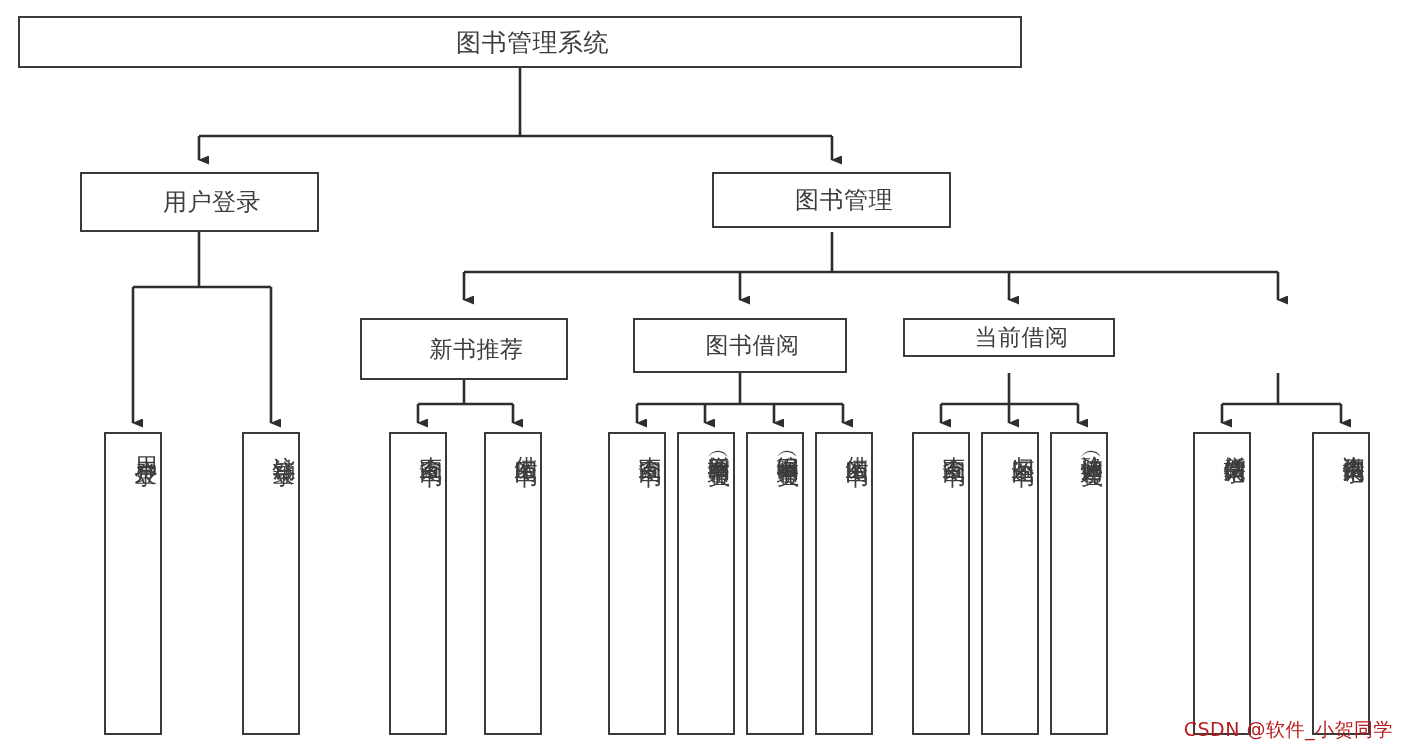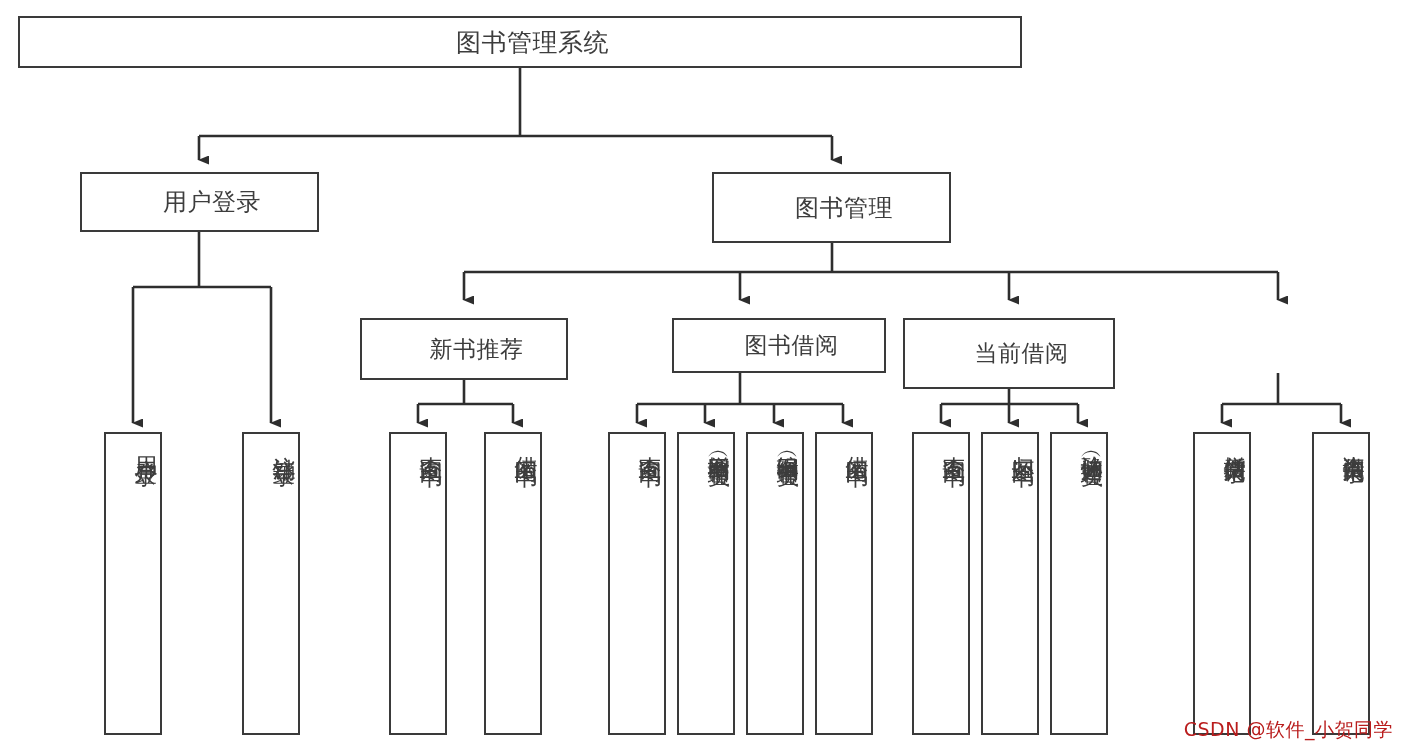--- a/index.html
+++ b/index.html
@@ -113,33 +113,33 @@
   </svg>
 
   <div class="node root" style="left:18px;top:16px;width:1004px;height:52px;">
     <span class="lbl">图书管理系统</span>
   </div>
 
   <div class="node lvl2" style="left:80px;top:172px;width:239px;height:60px;">
     <span class="lbl">用户登录</span>
   </div>
 
-  <div class="node lvl2" style="left:712px;top:172px;width:239px;height:71px;">
+  <div class="node lvl2" style="left:712px;top:172px;width:239px;height:56px;">
     <span class="lbl">图书管理</span>
   </div>
 
   <div class="node lvl3" style="left:360px;top:318px;width:208px;height:62px;">
     <span class="lbl">新书推荐</span>
   </div>
 
-  <div class="node lvl3" style="left:633px;top:318px;width:214px;height:55px;margin-left:39px;">
+  <div class="node lvl3" style="left:633px;top:318px;width:214px;height:55px;">
     <span class="lbl">图书借阅</span>
   </div>
 
-  <div class="node lvl3" style="left:903px;top:318px;width:212px;height:71px;">
+  <div class="node lvl3" style="left:903px;top:318px;width:212px;height:39px;">
     <span class="lbl">当前借阅</span>
   </div>
 
 
   <div class="node leaf" style="left:104px;top:432px;width:58px;height:303px;">
     <span class="lbl">用户登录</span>
   </div>
   <div class="node leaf" style="left:242px;top:432px;width:58px;height:303px;">
     <span class="lbl">注销登录</span>
   </div>

